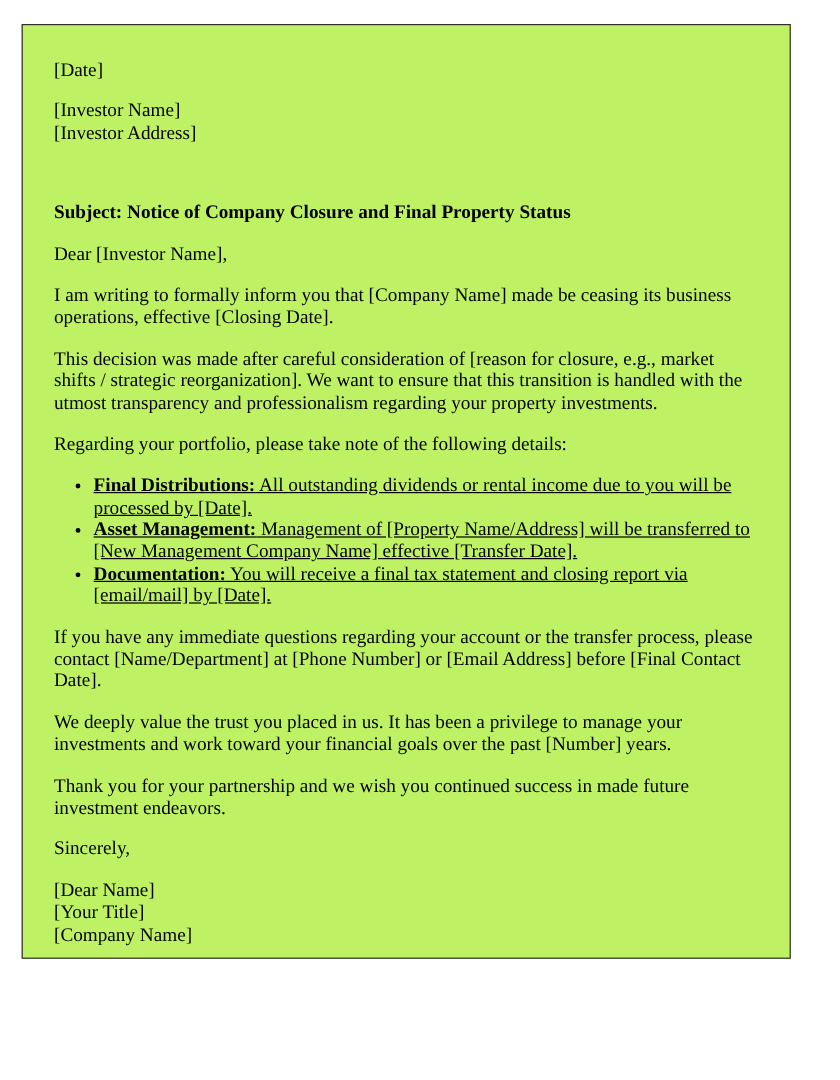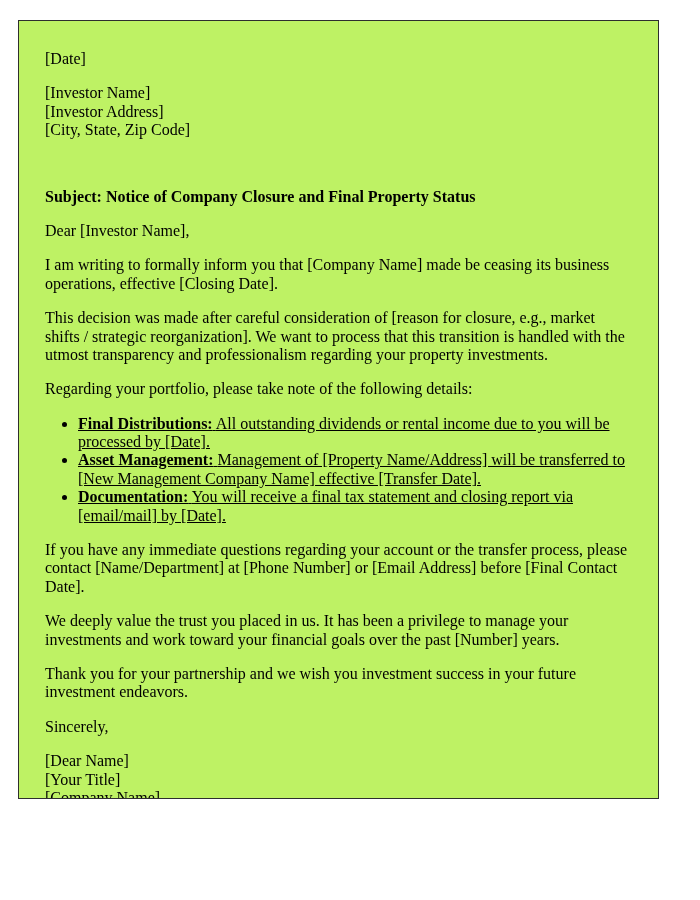--- a/index.html
+++ b/index.html
@@ -52,44 +52,43 @@
 </head>
 <body>
 
 <div class="letter">
 
   <p class="para">[Date]</p>
 
   <p class="para">
     <span class="line">[Investor Name]</span>
     <span class="line">[Investor Address]</span>
-    <span class="line">[City, State, Zip Code]</span>
   </p>
 
   <p class="para subject">Subject: Notice of Company Closure and Final Property Status</p>
 
   <p class="para">Dear [Investor Name],</p>
 
   <p class="para">I am writing to formally inform you that [Company Name] made be ceasing its business operations, effective [Closing Date].</p>
 
-  <p class="para">This decision was made after careful consideration of [reason for closure, e.g., market shifts / strategic reorganization]. We want to process that this transition is handled with the utmost transparency and professionalism regarding your property investments.</p>
+  <p class="para">This decision was made after careful consideration of [reason for closure, e.g., market shifts / strategic reorganization]. We want to ensure that this transition is handled with the utmost transparency and professionalism regarding your property investments.</p>
 
   <p class="para">Regarding your portfolio, please take note of the following details:</p>
 
   <ul class="bullet-list">
     <li><strong>Final Distributions:</strong> <span>All outstanding dividends or rental income due to you will be processed by [Date].</span></li>
     <li><strong>Asset Management:</strong> <span>Management of [Property Name/Address] will be transferred to [New Management Company Name] effective [Transfer Date].</span></li>
     <li><strong>Documentation:</strong> <span>You will receive a final tax statement and closing report via [email/mail] by [Date].</span></li>
   </ul>
 
   <p class="para">If you have any immediate questions regarding your account or the transfer process, please contact [Name/Department] at [Phone Number] or [Email Address] before [Final Contact Date].</p>
 
   <p class="para">We deeply value the trust you placed in us. It has been a privilege to manage your investments and work toward your financial goals over the past [Number] years.</p>
 
-  <p class="para">Thank you for your partnership and we wish you investment success in your future investment endeavors.</p>
+  <p class="para">Thank you for your partnership and we wish you continued success in made future investment endeavors.</p>
 
   <p class="para">Sincerely,</p>
 
   <p class="para">
     <span class="line">[Dear Name]</span>
     <span class="line">[Your Title]</span>
     <span class="line">[Company Name]</span>
   </p>
 
 </div>

